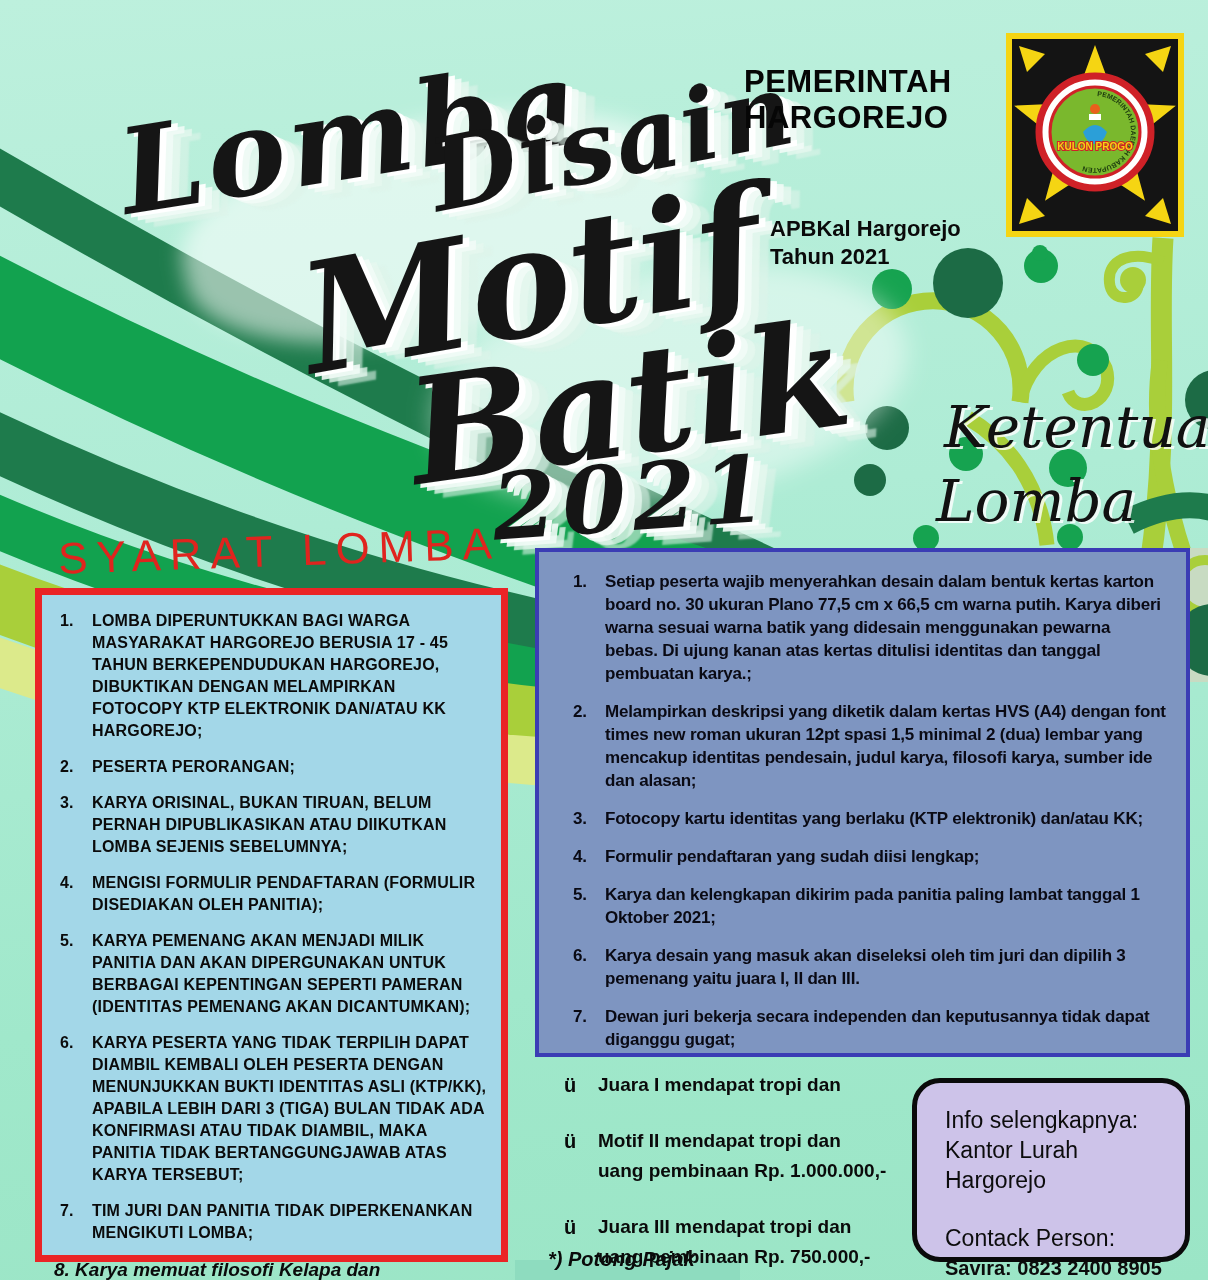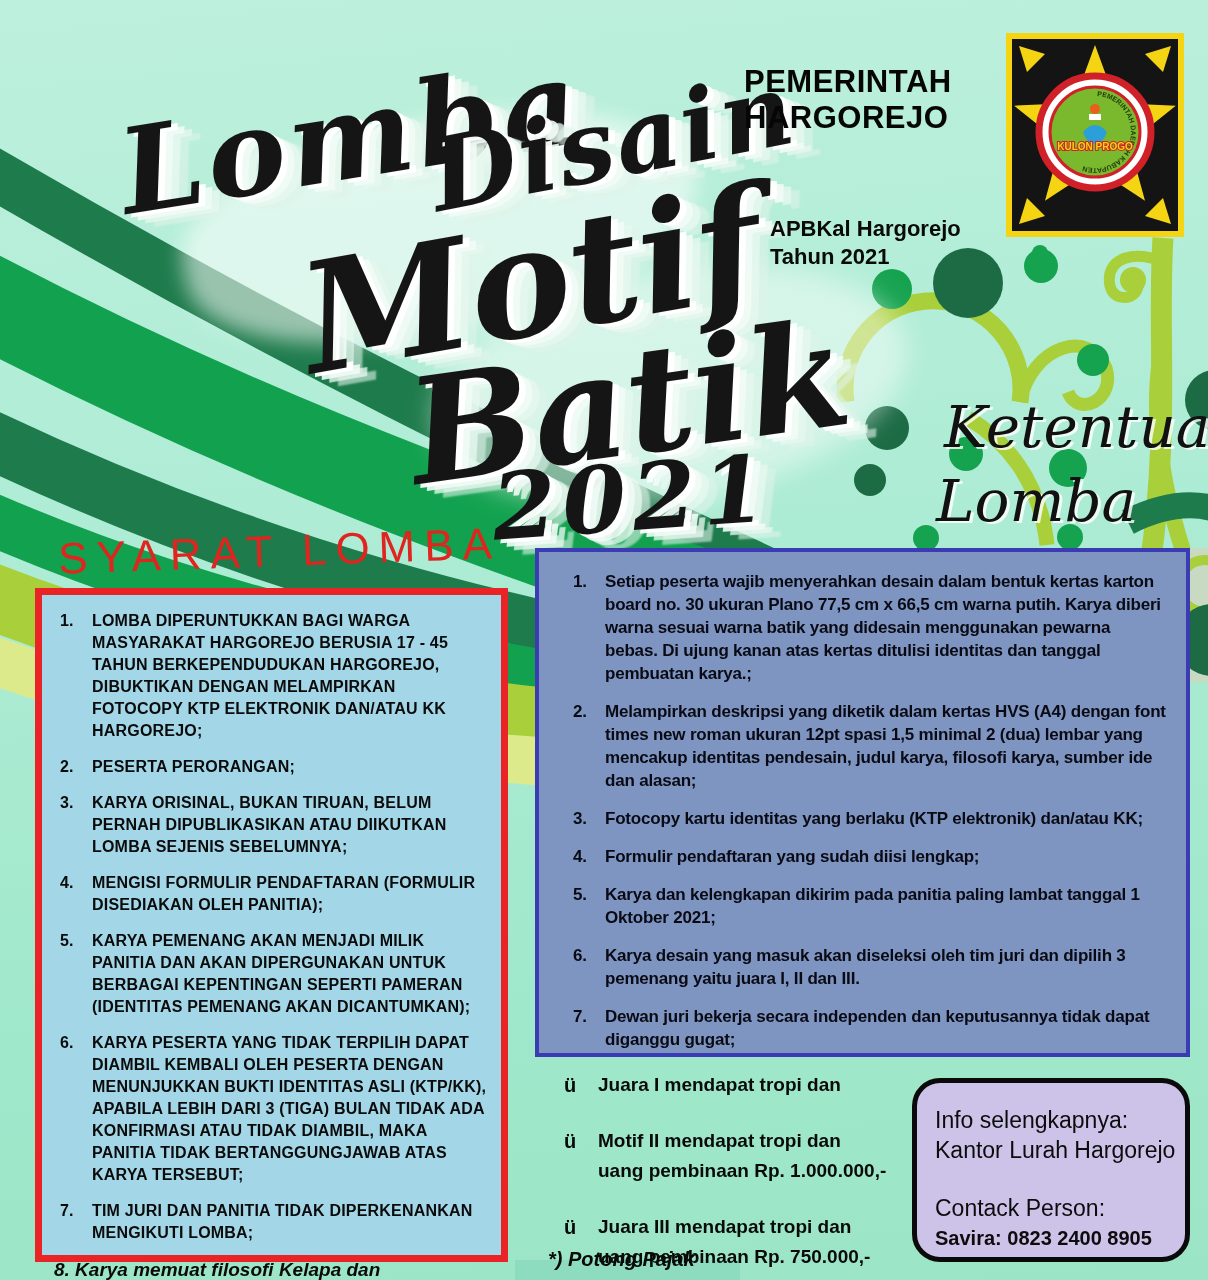--- a/index.html
+++ b/index.html
@@ -53,21 +53,21 @@
 
   
   .prizes{left:552px;top:1070px;z-index:4;width:370px;}
   .prize{display:grid;grid-template-columns:46px 1fr;margin-bottom:26px;
          font-weight:bold;font-size:19px;line-height:30px;color:#0a0a0a;}
   .prize .pb{font-size:20px;padding-left:12px;}
   .taxnote{left:548px;top:1248px;z-index:5;font-weight:bold;font-style:italic;font-size:20px;color:#0a0a0a;}
 
   
   .infobox{left:912px;top:1078px;width:278px;height:184px;z-index:4;background:#cdc3e9;
-           border:5px solid #0a0a0a;border-radius:28px;box-sizing:border-box;padding:22px 0 0 18px;
+           border:5px solid #0a0a0a;border-radius:28px;box-sizing:border-box;padding:22px 0 0 28px;
            font-size:23px;line-height:30px;color:#0c0c0c;}
   .infobox .gap{height:28px;}
   .infobox .bold{font-weight:bold;font-size:20px;}
 </style>
 </head>
 <body>
 
 <div class="poster">
 
   <svg class="decor" width="1208" height="1280" viewBox="0 0 1208 1280">

